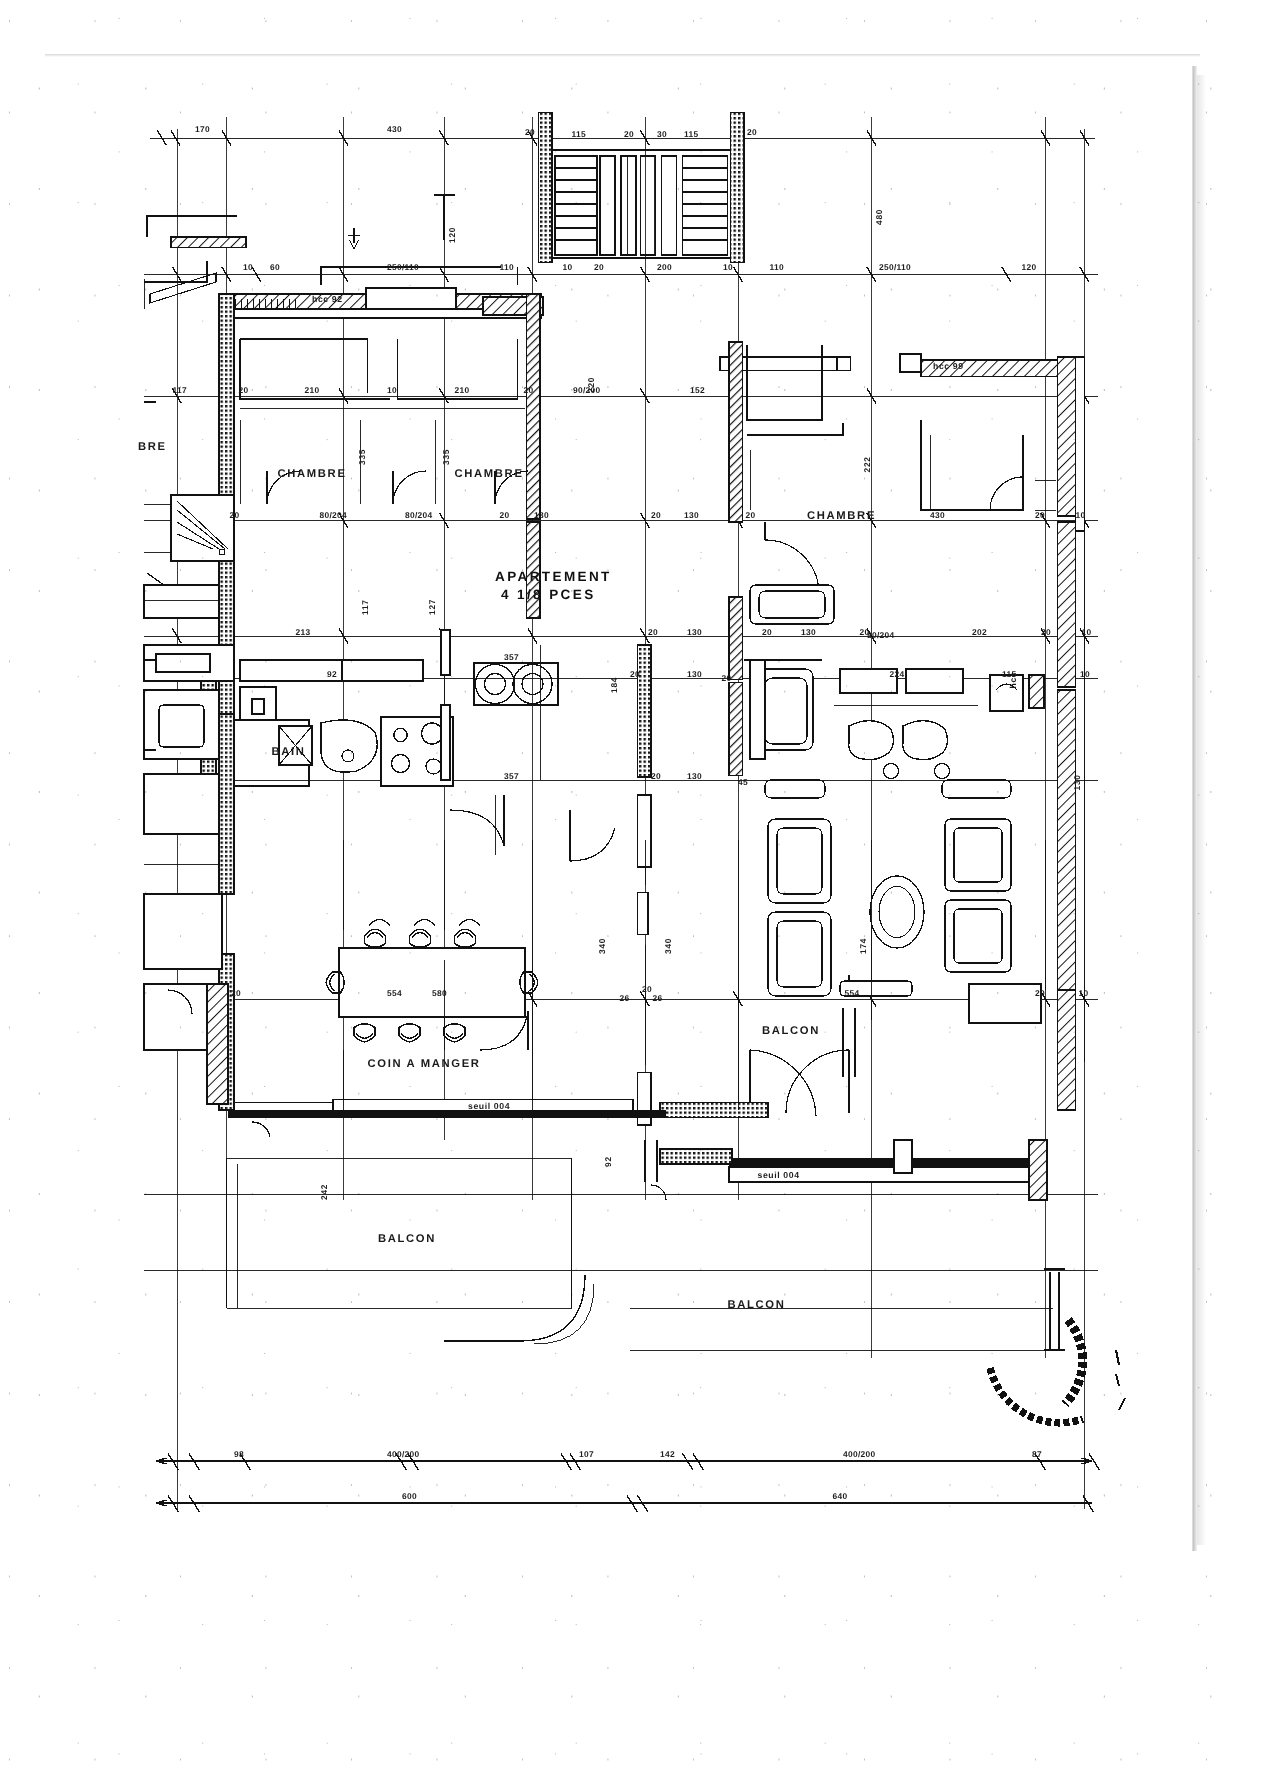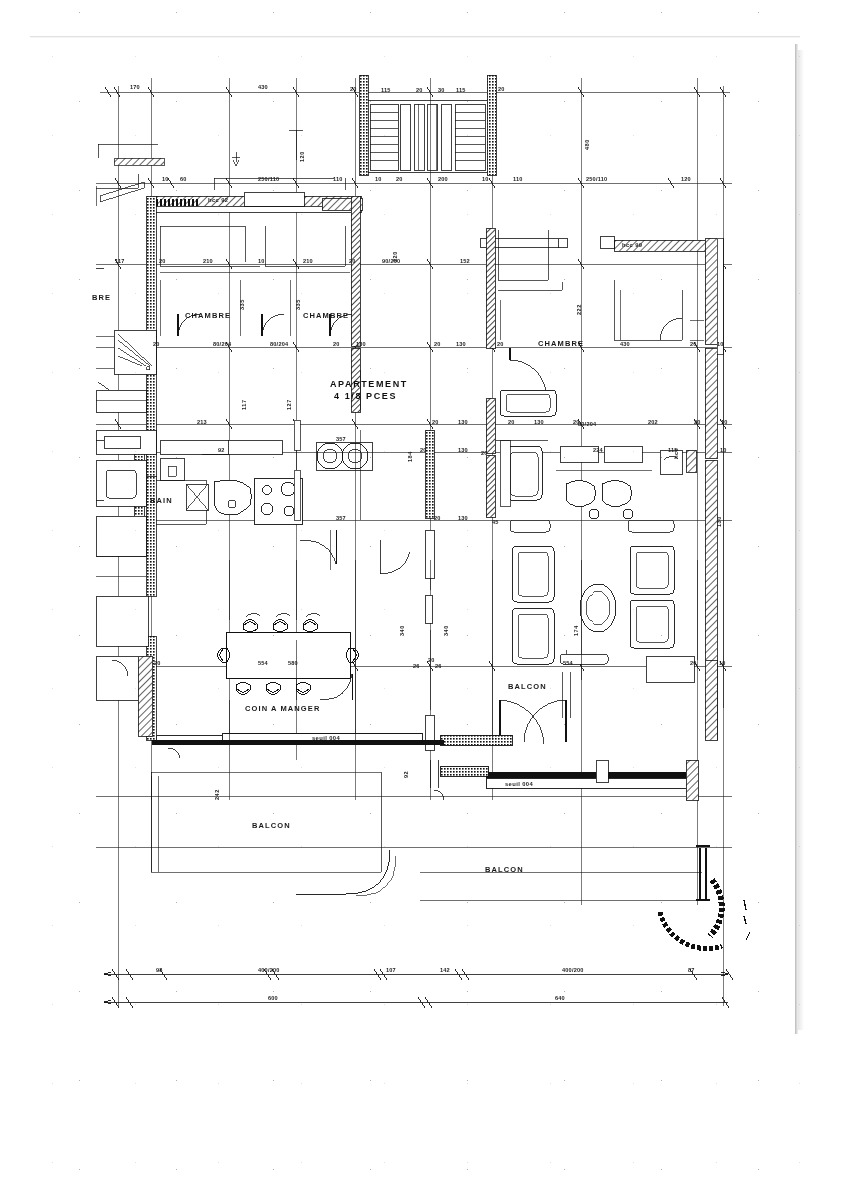--- a/index.html
+++ b/index.html
@@ -392,21 +392,21 @@
   </svg>
   </div>
 
   <div class="lbl room-big" id="t-title1" style="left:330px;top:379px;">APARTEMENT</div>
   <div class="lbl room-big" id="t-title2" style="left:334px;top:391px;">4 1/8 PCES</div>
 
   <div class="lbl room" style="left:92px;top:293px;">BRE</div>
   <div class="lbl room" style="left:185px;top:311px;">CHAMBRE</div>
   <div class="lbl room" style="left:303px;top:311px;">CHAMBRE</div>
   <div class="lbl room" style="left:538px;top:339px;">CHAMBRE</div>
-  <div class="lbl room" style="left:150px;top:496px;">BAIN</div>
+  <div class="lbl room" style="left:181px;top:496px;">BAIN</div>
   <div class="lbl room" style="left:245px;top:704px;">COIN A MANGER</div>
   <div class="lbl room" style="left:508px;top:682px;">BALCON</div>
   <div class="lbl room" style="left:252px;top:821px;">BALCON</div>
   <div class="lbl room" style="left:485px;top:865px;">BALCON</div>
 
   <div class="lbl note" style="left:208px;top:197px;">hcc 92</div>
   <div class="lbl note" style="left:622px;top:242px;">hcc 99</div>
   <div class="lbl note" style="left:673px;top:459px;transform-origin:0 0;transform:rotate(-90deg);">hcc</div>
   <div class="lbl note" style="left:312px;top:735px;">seuil 004</div>
   <div class="lbl note" style="left:505px;top:781px;">seuil 004</div>

